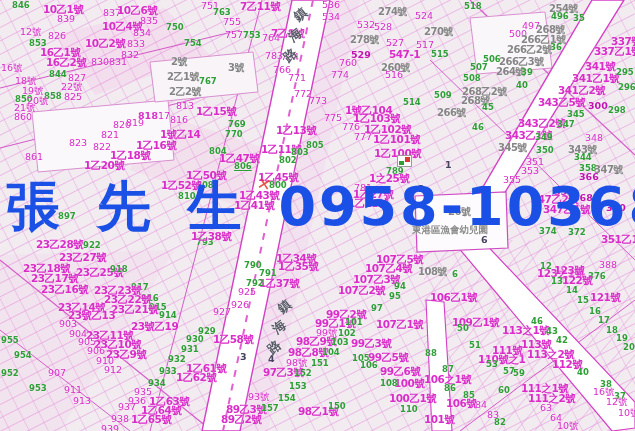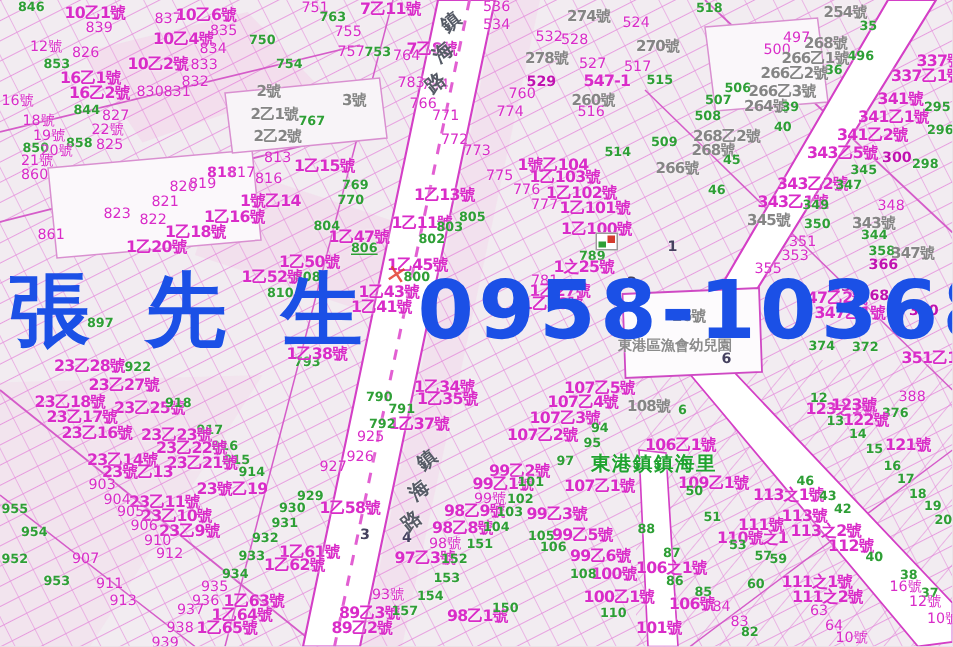--- a/index.html
+++ b/index.html
@@ -198,21 +198,21 @@
       <span class="lab lab-g" style="left: 386px; top: 167px;">789</span>
       <span class="lab lab-m big" style="left: 374px; top: 148px;">1乙100號</span>
       <span class="lab lab-m big" style="left: 369px; top: 173px;">1之25號</span>
       <span class="lab lab-m big" style="left: 353px; top: 189px;">1乙27號</span>
       <span class="lab lab-m big" style="left: 348px; top: 198px;">1乙28號</span>
       <span class="lab lab-g" style="left: 403px; top: 98px;">514</span>
       <span class="lab lab-k" style="left: 445px; top: 160px;">1</span>
       <span class="lab lab-k" style="left: 418px; top: 184px;">2</span>
       <span class="lab lab-g" style="left: 464px; top: 2px;">518</span>
       <span class="lab lab-y" style="left: 549px; top: 4px;">254號</span>
-      <span class="lab lab-g" style="left: 565px; top: 12px; margin-top: 22px;">496</span>
+      <span class="lab lab-g" style="left: 551px; top: 12px;">496</span>
       <span class="lab lab-g" style="left: 573px; top: 14px;">35</span>
       <span class="lab lab-y" style="left: 536px; top: 25px;">268號</span>
       <span class="lab lab-m" style="left: 522px; top: 21px;">497</span>
       <span class="lab lab-m" style="left: 509px; top: 29px;">500</span>
       <span class="lab lab-y" style="left: 521px; top: 35px;">266乙1號</span>
       <span class="lab lab-g" style="left: 550px; top: 43px;">36</span>
       <span class="lab lab-y" style="left: 507px; top: 45px;">266乙2號</span>
       <span class="lab lab-m big" style="left: 611px; top: 36px;">337號</span>
       <span class="lab lab-m big" style="left: 594px; top: 46px;">337乙1號</span>
       <span class="lab lab-y" style="left: 424px; top: 27px;">270號</span>
@@ -422,21 +422,20 @@
       <span>鎮</span>
       <span>海</span>
       <span>路</span>
     </div>
   <div class="road-label" style="left: 273px; top: 297px;">
       <span>鎮</span>
       <span>海</span>
       <span>路</span>
     </div>
 
-  <div class="place-label" style="left: 394px; top: 300px;">東港鎮鎮海里</div>
   <div class="poi-label" style="left: 412px; top: 224px;">東港區漁會幼兒園</div>
 
   <div id="school-icon" style="left: 397px; top: 155px;">
       <span class="g"></span>
       <span class="r"></span>
     </div>
   <div id="location-marker" style="left: 257px; top: 174px;">✕</div>
 
   <div id="phone-overlay" style="color: rgb(27, 80, 230);">張 先 生 0958-103680</div>
 </div>

